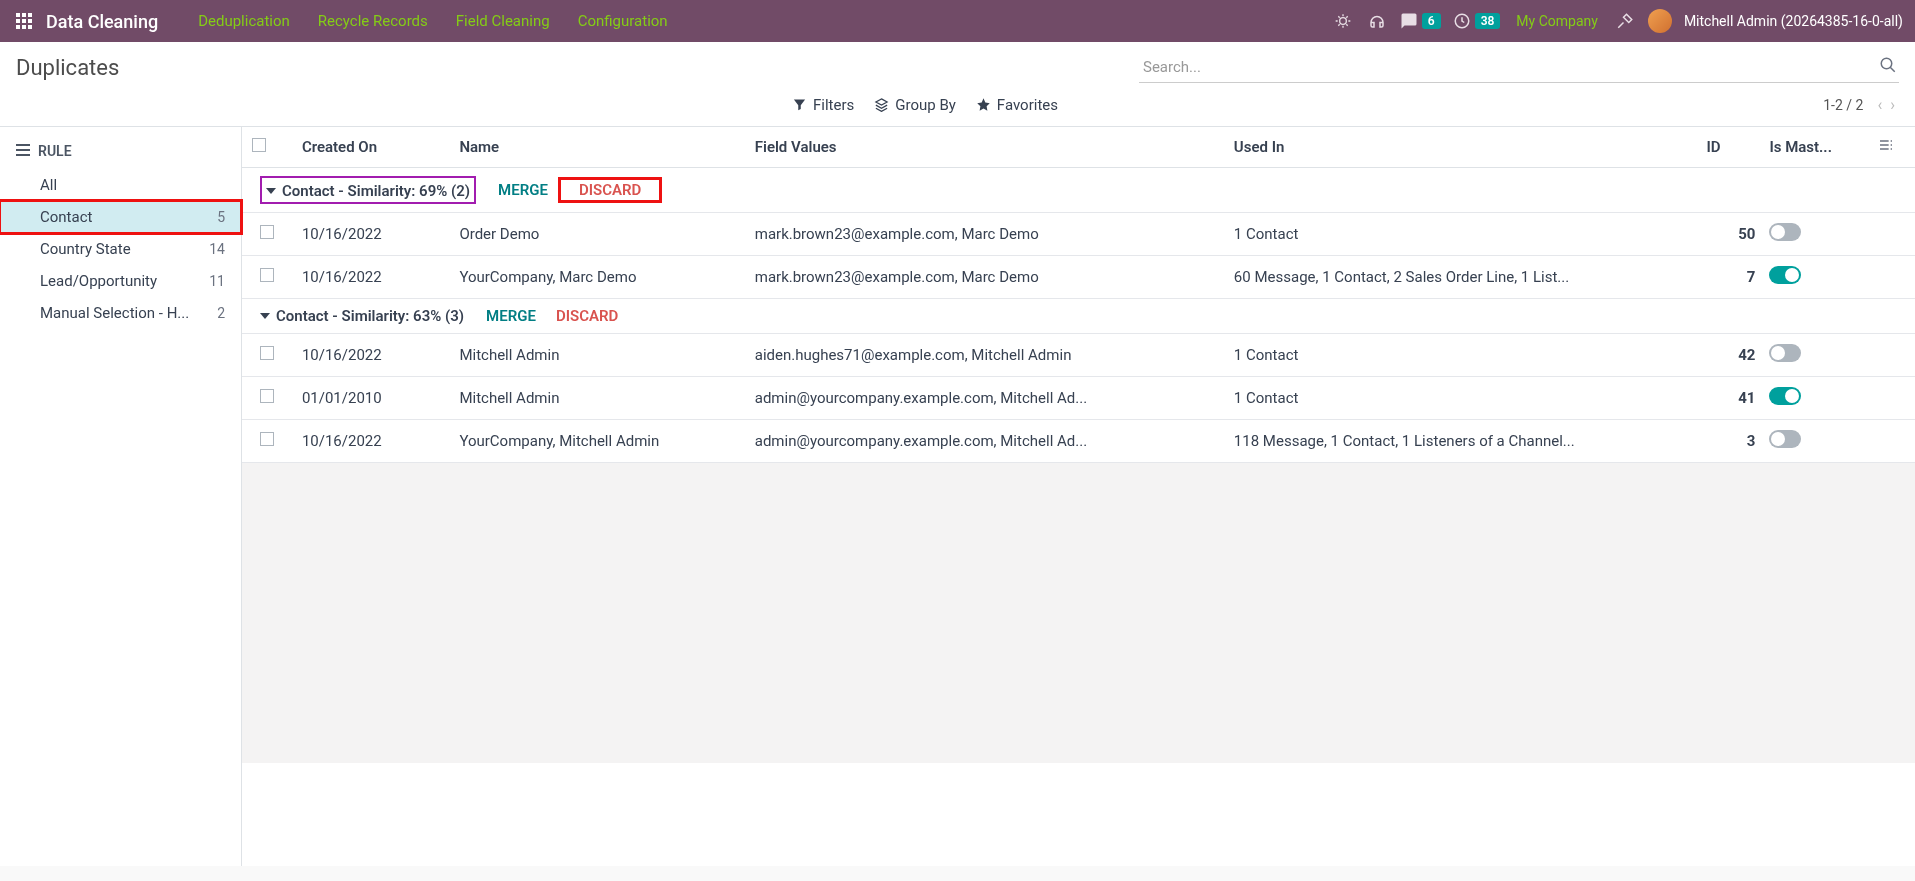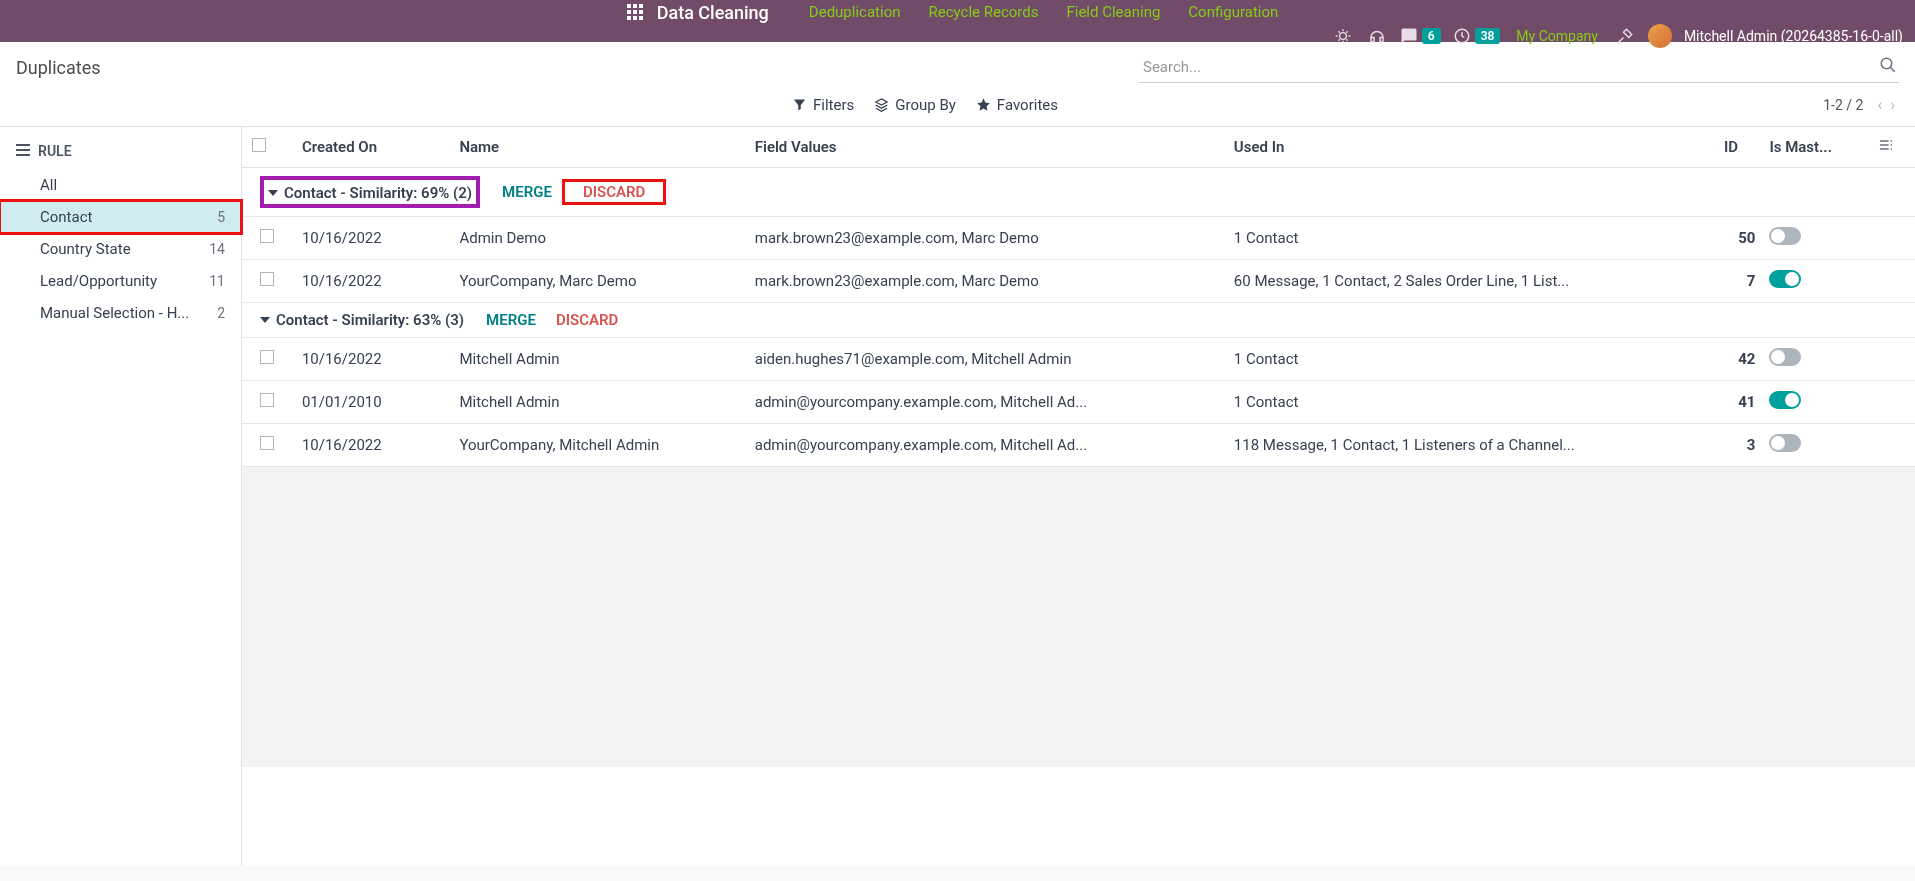--- a/index.html
+++ b/index.html
@@ -1,35 +1,35 @@
 <!DOCTYPE html>
 <html><head>
 <meta charset="utf-8">
 <style>
   * { box-sizing: border-box; margin: 0; padding: 0; font-family: -apple-system, BlinkMacSystemFont, "Segoe UI", Roboto, sans-serif; }
   body { font-size: 14px; color: #374151; background: #f9f9f9; }
 
   
-  .navbar { background: #714B67; color: #fff; height: 42px; display: flex; align-items: center; padding: 0 12px; flex-direction: column; }
+  .navbar { background: #714B67; color: #fff; height: 42px; display: flex; align-items: center; padding: 0 12px; }
   .navbar-left { display: flex; align-items: center; gap: 0; }
   .apps-icon { width: 24px; height: 24px; display:flex; align-items:center; justify-content:center; margin-right: 10px; cursor:pointer;}
   .brand { font-size: 18px; font-weight: 500; margin-right: 26px; cursor:pointer;}
   .nav-link { font-size: 15px; color: #84cc16; padding: 0 14px; cursor:pointer;}
   .navbar-right { margin-left: auto; display:flex; align-items:center; gap: 12px; }
   .nav-icon { width: 22px; height:22px; display:flex; align-items:center; justify-content:center; cursor:pointer; color:#e8dee5;}
   .badge-wrap { display:flex; align-items:center; gap:4px; cursor:pointer;}
   .badge { background:#00A09D; color:#fff; border-radius:3px; padding: 1px 6px; font-size:12px; font-weight:600;}
   .company { font-size:14px; color:#84cc16; cursor:pointer; padding: 0 4px;}
   .avatar { width:24px; height:24px; border-radius:50%; background: linear-gradient(135deg,#f0a050,#d07030); display:inline-block;}
   .user-name { font-size:14px; color:#fff; cursor:pointer;}
 
   
   .control-panel { background:#fff; border-bottom:1px solid #dee2e6; }
   .cp-top { display:flex; align-items:center; padding: 10px 16px 6px 16px; }
-  .breadcrumb { font-size: 18px; color:#4c4c4c; }
+  .breadcrumb { font-size: 22px; color:#4c4c4c; }
   .search-wrap { margin-left:auto; width: 760px; position:relative;}
   .search-input { width:100%; border:none; border-bottom:1px solid #ccc; font-size:15px; padding: 6px 28px 6px 4px; outline:none; }
   .search-input::placeholder { color:#999; }
   .search-icon-btn { position:absolute; right:2px; top:4px; cursor:pointer; color:#6b7280;}
   .cp-bottom { display:flex; align-items:center; padding: 6px 16px 12px 16px; }
   .filter-btn { display:flex; align-items:center; gap:6px; font-size:15px; color:#374151; margin-right: 20px; cursor:pointer;}
   .filter-btn svg { width:15px; height:15px;}
   .cp-spacer { flex:1;}
   .pager { font-size:14px; color:#555; margin-right: 10px;}
   .pager-btn { color:#bbb; font-size:16px; padding:0 4px; cursor:pointer;}
@@ -42,31 +42,31 @@
   .side-item { display:flex; align-items:center; padding: 7px 16px 7px 40px; font-size:15px; color:#374151; cursor:pointer; position:relative;}
   .side-item.active { background:#d1ecf1; }
   .side-count { margin-left:auto; color:#6b7280; font-size:14px;}
   .side-item.highlight-box { outline: 3px solid #e11; outline-offset: -1px; }
   .side-item.active.highlight-box { outline: 3px solid #e11; }
 
   
   .content { flex:1; background:#fff; overflow-x:auto;}
   .tbl { width:100%; border-collapse:collapse; }
   .tbl th { text-align:left; font-weight:600; font-size:15px; color:#374151; padding: 10px 10px; border-bottom:1px solid #dee2e6; background:#fff; white-space:nowrap;}
-  .tbl th.id-col { text-align:center; padding-right:4px;}
+  .tbl th.id-col { text-align:left; padding-right:4px;}
   .tbl td { font-size:15px; color:#374151; padding: 10px 10px; border-bottom:1px solid #e5e7eb; white-space:nowrap; overflow:hidden; text-overflow:ellipsis;}
   .tbl td.id-col { text-align:right; padding-right:4px;}
   .chk-cell { width: 38px; text-align:center; padding-left: 18px;}
   .chk { width:14px; height:14px; border:1px solid #adb5bd; display:inline-block; cursor:pointer; background:#fff;}
   .group-row td { background:#fff; font-weight:500; }
   .caret-down { display:inline-block; width:0; height:0; border-left:5px solid transparent; border-right:5px solid transparent; border-top:6px solid #374151; margin-right:6px; vertical-align:middle;}
   .group-label { font-weight:600; font-size:15px;}
   .merge-btn { color:#017e84; font-weight:600; padding: 0 10px; cursor:pointer; font-size:15px;}
   .discard-btn { color:#d9534f; font-weight:600; padding: 0 10px; cursor:pointer; font-size:15px;}
-  .red-box { border: 4px solid #a21caf; padding: 2px 4px; display:inline-block; }
+  .red-box { border: 2px solid #a21caf; padding: 2px 4px; display:inline-block; }
   .red-box-tight { border: 3px solid #e11; padding: 1px 8px; display:inline-block;}
   .group-actions { display:flex; align-items:center; gap:0px;}
 
   
   .toggle { width:32px; height:18px; border-radius:10px; background:#adb5bd; position:relative; display:inline-block; cursor:pointer;}
   .toggle::after { content:''; width:14px; height:14px; border-radius:50%; background:#fff; position:absolute; top:2px; left:2px; transition: left .15s;}
   .toggle.on { background:#00A09D;}
   .toggle.on::after { left:16px;}
 
   .kanban-cog { cursor:pointer; color:#6b7280; }
@@ -240,21 +240,21 @@
                   </span></span>
                 <span style="width: 12px; display: inline-block;"></span>
                 <span class="merge-btn">MERGE</span>
                 <span class="red-box-tight"><span class="discard-btn">DISCARD</span></span>
               </div>
             </td>
           </tr>
           <tr class="row-hover">
             <td class="chk-cell"><span class="chk"></span></td>
             <td class="col-created">10/16/2022</td>
-            <td class="col-name">Admin Demo</td>
+            <td class="col-name">Order Demo</td>
             <td class="col-field">mark.brown23@example.com, Marc Demo</td>
             <td class="col-used">1 Contact</td>
             <td class="col-id id-col">50</td>
             <td class="col-master"><span class="toggle"></span></td>
             <td class="col-opt"></td>
           </tr>
           <tr class="row-hover">
             <td class="chk-cell"><span class="chk"></span></td>
             <td class="col-created">10/16/2022</td>
             <td class="col-name">YourCompany, Marc Demo</td>

